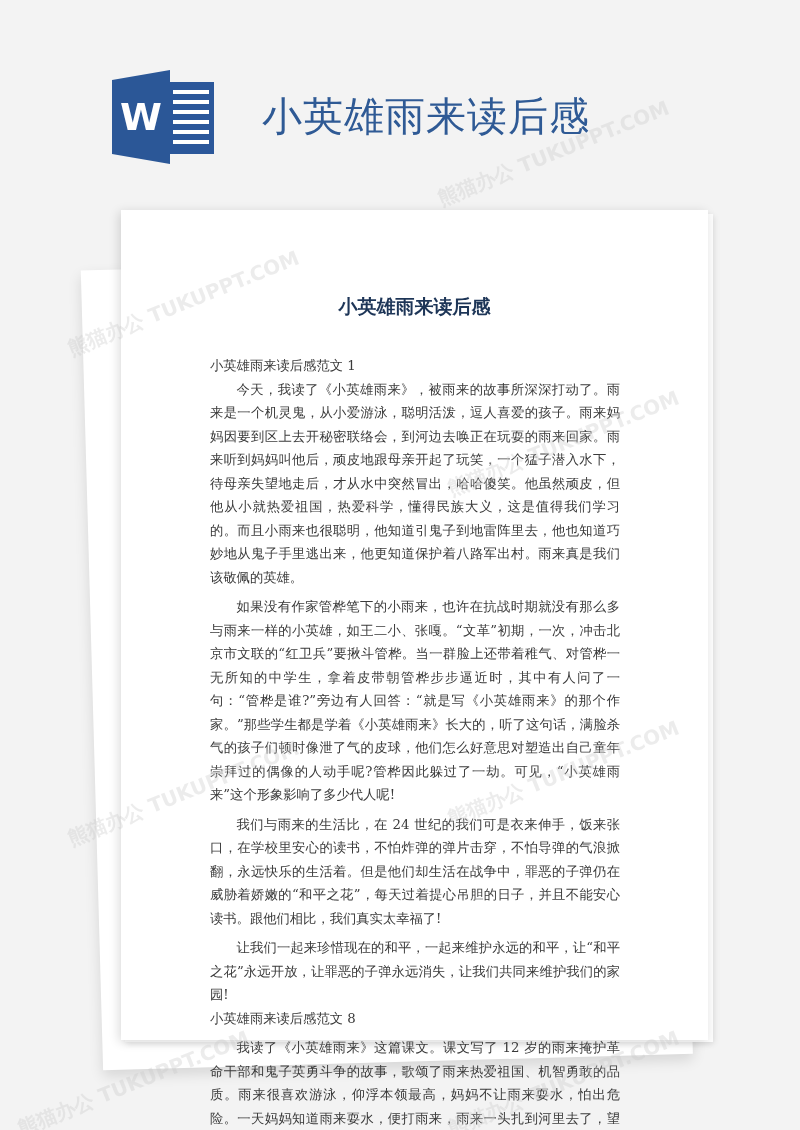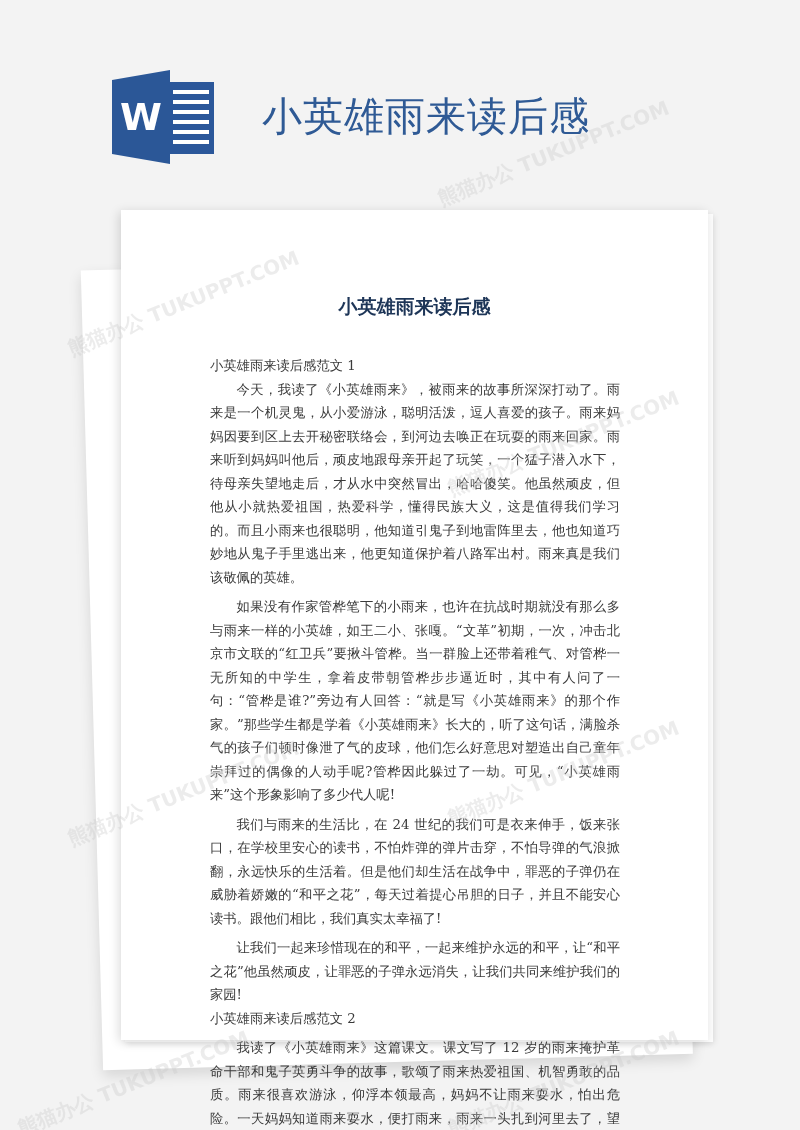--- a/index.html
+++ b/index.html
@@ -71,22 +71,22 @@
 <div class="sheet-back"></div>
 <div class="sheet-mid"></div>
 
 <div class="page">
   <div class="page-title">小英雄雨来读后感</div>
   <div class="body-text">
     <p class="section-heading">小英雄雨来读后感范文 1</p>
     <p class="para">今天，我读了《小英雄雨来》，被雨来的故事所深深打动了。雨来是一个机灵鬼，从小爱游泳，聪明活泼，逗人喜爱的孩子。雨来妈妈因要到区上去开秘密联络会，到河边去唤正在玩耍的雨来回家。雨来听到妈妈叫他后，顽皮地跟母亲开起了玩笑，一个猛子潜入水下，待母亲失望地走后，才从水中突然冒出，哈哈傻笑。他虽然顽皮，但他从小就热爱祖国，热爱科学，懂得民族大义，这是值得我们学习的。而且小雨来也很聪明，他知道引鬼子到地雷阵里去，他也知道巧妙地从鬼子手里逃出来，他更知道保护着八路军出村。雨来真是我们该敬佩的英雄。</p>
     <p class="para">如果没有作家管桦笔下的小雨来，也许在抗战时期就没有那么多与雨来一样的小英雄，如王二小、张嘎。“文革”初期，一次，冲击北京市文联的“红卫兵”要揪斗管桦。当一群脸上还带着稚气、对管桦一无所知的中学生，拿着皮带朝管桦步步逼近时，其中有人问了一句：“管桦是谁?”旁边有人回答：“就是写《小英雄雨来》的那个作家。”那些学生都是学着《小英雄雨来》长大的，听了这句话，满脸杀气的孩子们顿时像泄了气的皮球，他们怎么好意思对塑造出自己童年崇拜过的偶像的人动手呢?管桦因此躲过了一劫。可见，“小英雄雨来”这个形象影响了多少代人呢!</p>
     <p class="para">我们与雨来的生活比，在 24 世纪的我们可是衣来伸手，饭来张口，在学校里安心的读书，不怕炸弹的弹片击穿，不怕导弹的气浪掀翻，永远快乐的生活着。但是他们却生活在战争中，罪恶的子弹仍在威胁着娇嫩的“和平之花”，每天过着提心吊胆的日子，并且不能安心读书。跟他们相比，我们真实太幸福了!</p>
-    <p class="para tight">让我们一起来珍惜现在的和平，一起来维护永远的和平，让“和平之花”他虽然顽皮，让罪恶的子弹永远消失，让我们共同来维护我们的家园!</p>
-    <p class="section-heading" style="margin-bottom:6px">小英雄雨来读后感范文 2</p>
+    <p class="para tight">让我们一起来珍惜现在的和平，一起来维护永远的和平，让“和平之花”永远开放，让罪恶的子弹永远消失，让我们共同来维护我们的家园!</p>
+    <p class="section-heading" style="margin-bottom:6px">小英雄雨来读后感范文 8</p>
     <p class="para">我读了《小英雄雨来》这篇课文。课文写了 12 岁的雨来掩护革命干部和鬼子英勇斗争的故事，歌颂了雨来热爱祖国、机智勇敢的品质。雨来很喜欢游泳，仰浮本领最高，妈妈不让雨来耍水，怕出危险。一天妈妈知道雨来耍水，便打雨来，雨来一头扎到河里去了，望着妈妈笑。秋天，雨来上夜校，他学的第一句话</p>
   </div>
 </div>
 
 <div class="wm" style="left:430px;top:140px">熊猫办公 TUKUPPT.COM</div>
 <div class="wm" style="left:60px;top:290px">熊猫办公 TUKUPPT.COM</div>
 <div class="wm" style="left:440px;top:430px">熊猫办公 TUKUPPT.COM</div>
 <div class="wm" style="left:60px;top:780px">熊猫办公 TUKUPPT.COM</div>
 <div class="wm" style="left:440px;top:760px">熊猫办公 TUKUPPT.COM</div>
 <div class="wm" style="left:10px;top:1070px">熊猫办公 TUKUPPT.COM</div>

